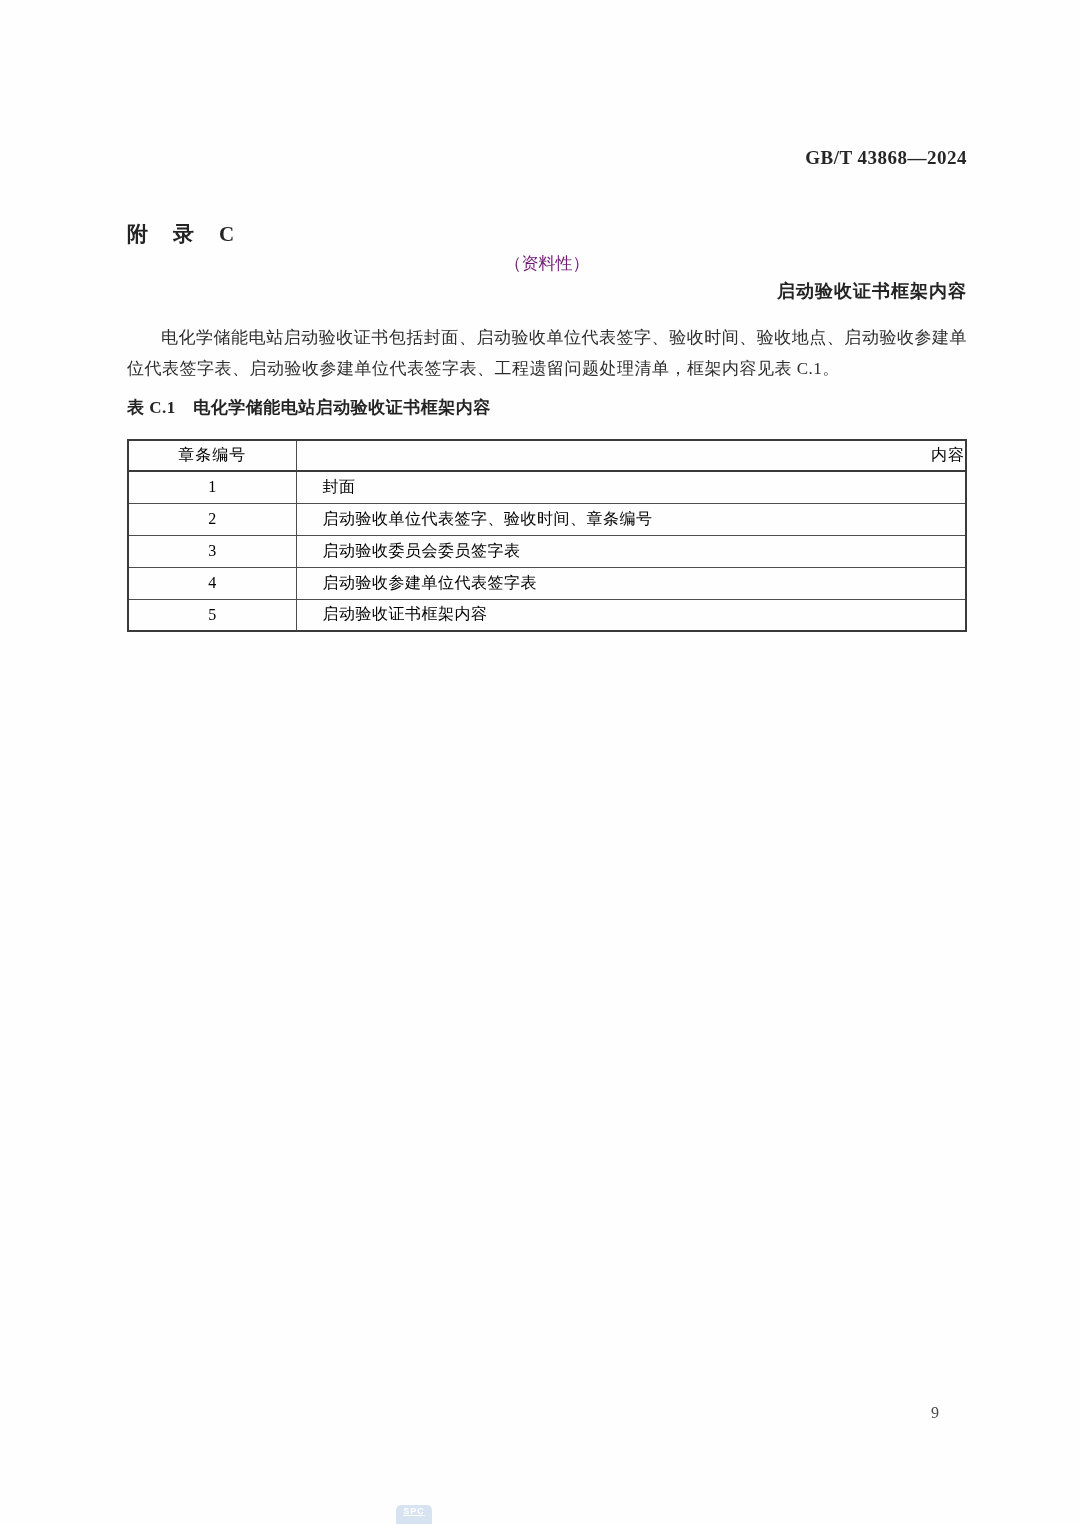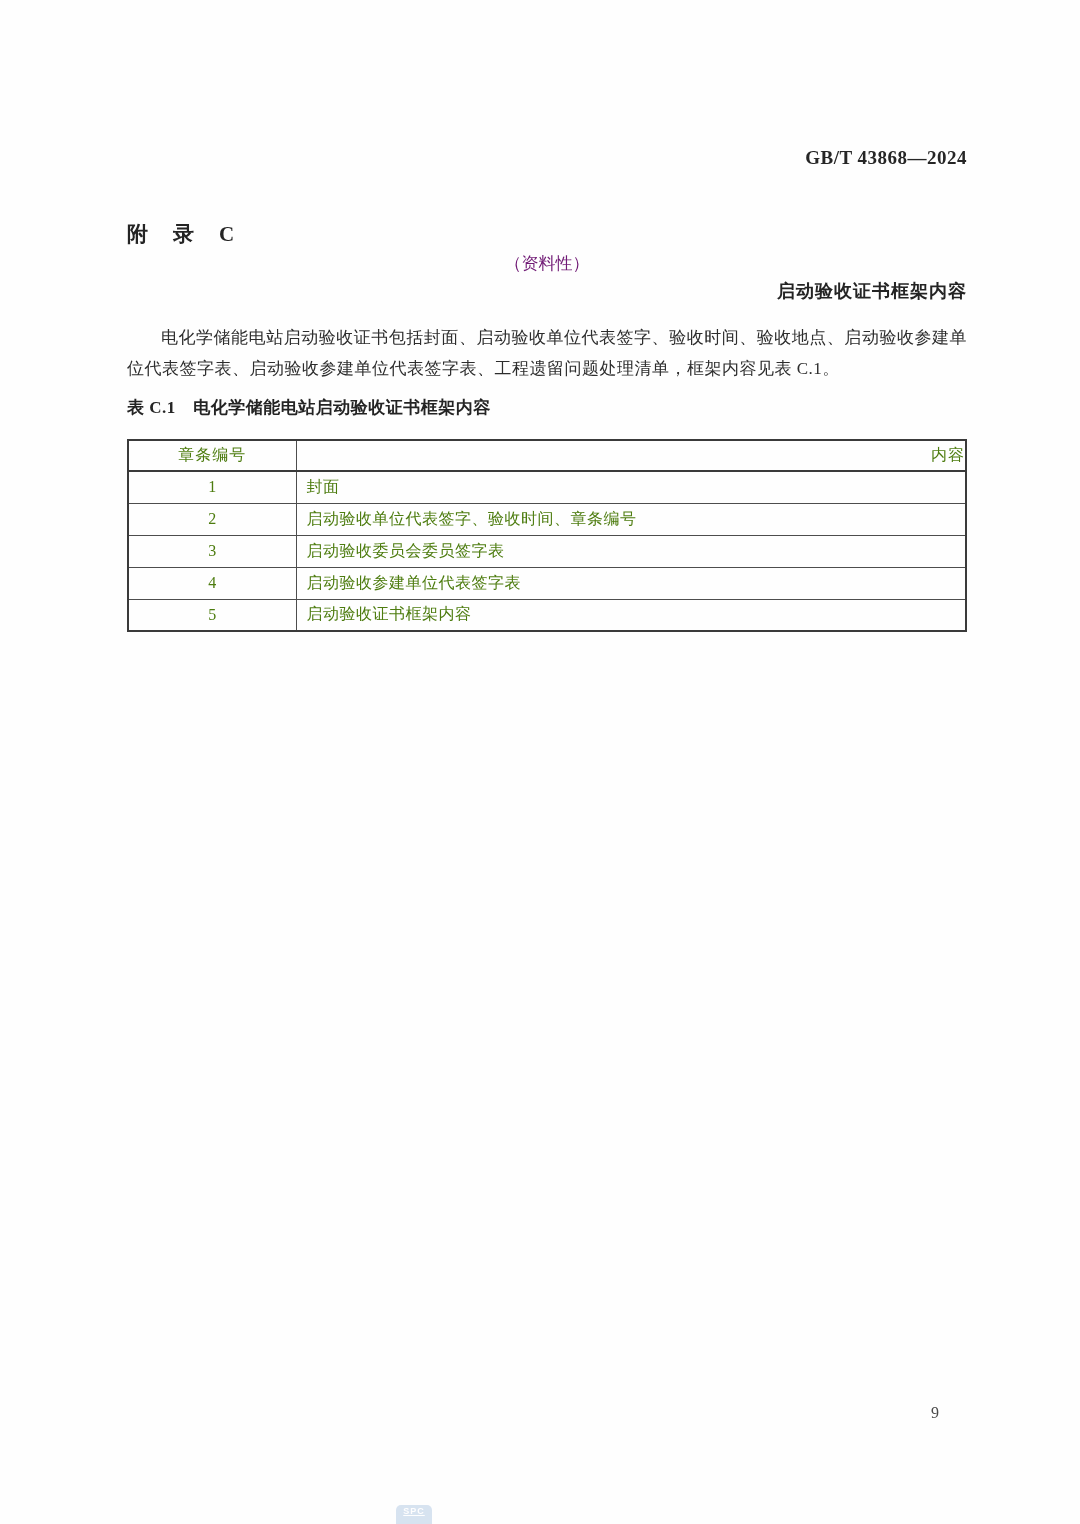--- a/index.html
+++ b/index.html
@@ -70,38 +70,38 @@
     letter-spacing: 0.5px;
     color: #242424;
   }
   table.frame-table {
     position: absolute;
     left: 127px;
     top: 439px;
     width: 840px;
     border-collapse: collapse;
     font-size: 16px;
-    color: #4d7c0f;
+    color: #000000;
   }
   table.frame-table th,
   table.frame-table td {
     border: 1px solid #4d4d4d;
     font-weight: normal;
     vertical-align: middle;
   }
   table.frame-table { border: 2px solid #3a3a3a; }
   table.frame-table thead th {
     height: 31px;
     text-align: right;
     border-bottom: 2px solid #3a3a3a;
     letter-spacing: 1px;
   }
   table.frame-table tbody td { height: 32px; }
   table.frame-table .col-num   { width: 168px; text-align: center; }
-  table.frame-table td.cell-content { text-align: left; padding-left: 10px; letter-spacing: 0.5px; }
+  table.frame-table td.cell-content { text-align: left; padding-left: 26px; letter-spacing: 0.5px; }
   .page-number {
     position: absolute;
     top: 1404px;
     left: 905px;
     width: 60px;
     text-align: center;
     font-size: 16px;
     color: #4a4a4a;
   }
   .watermark {

